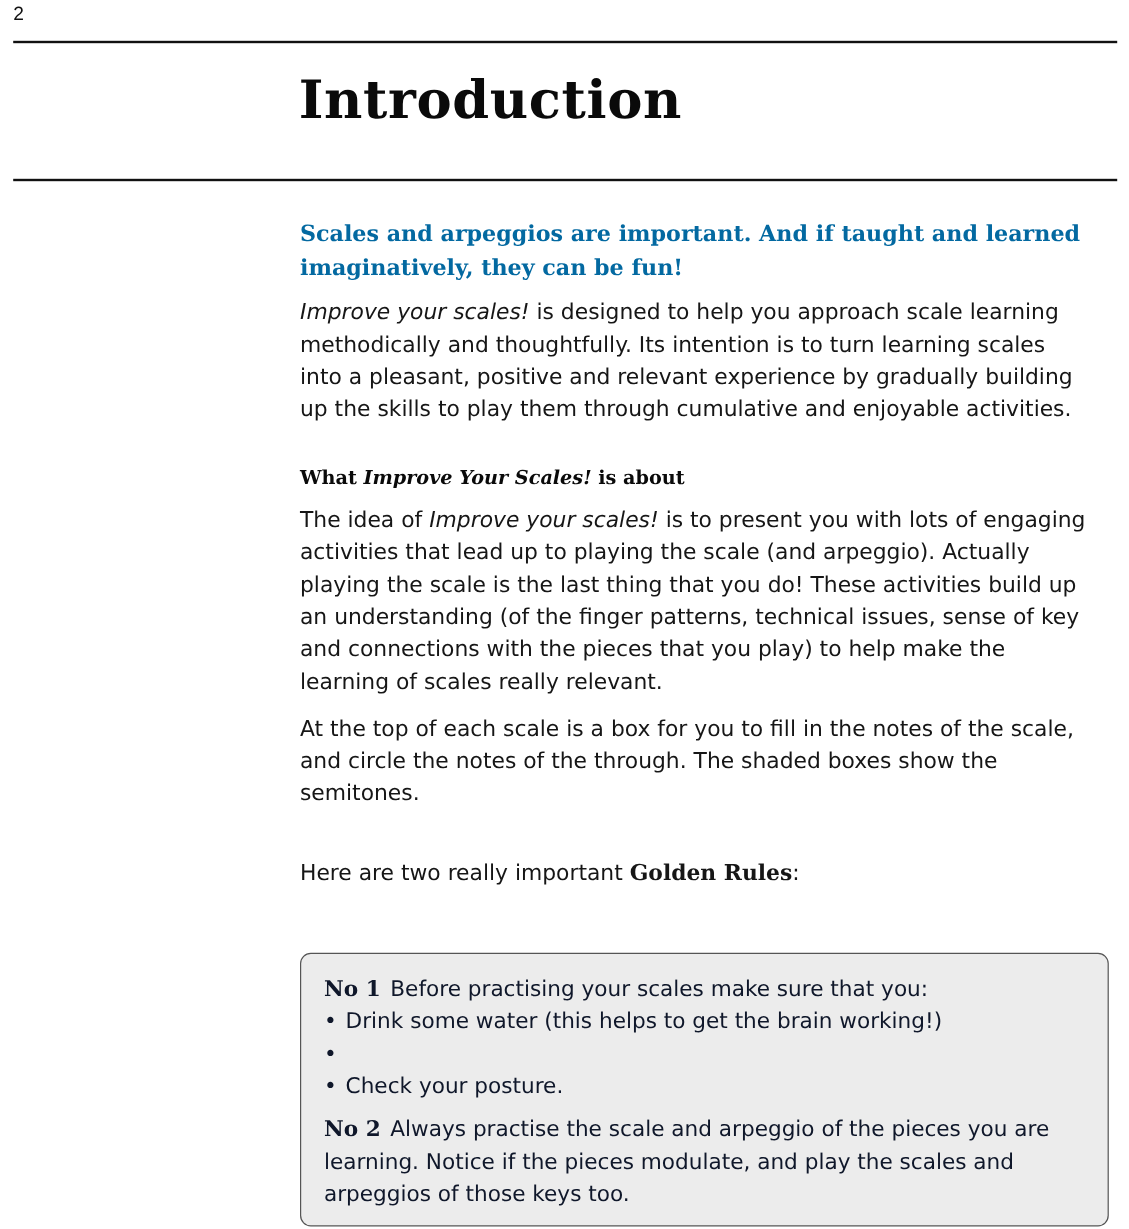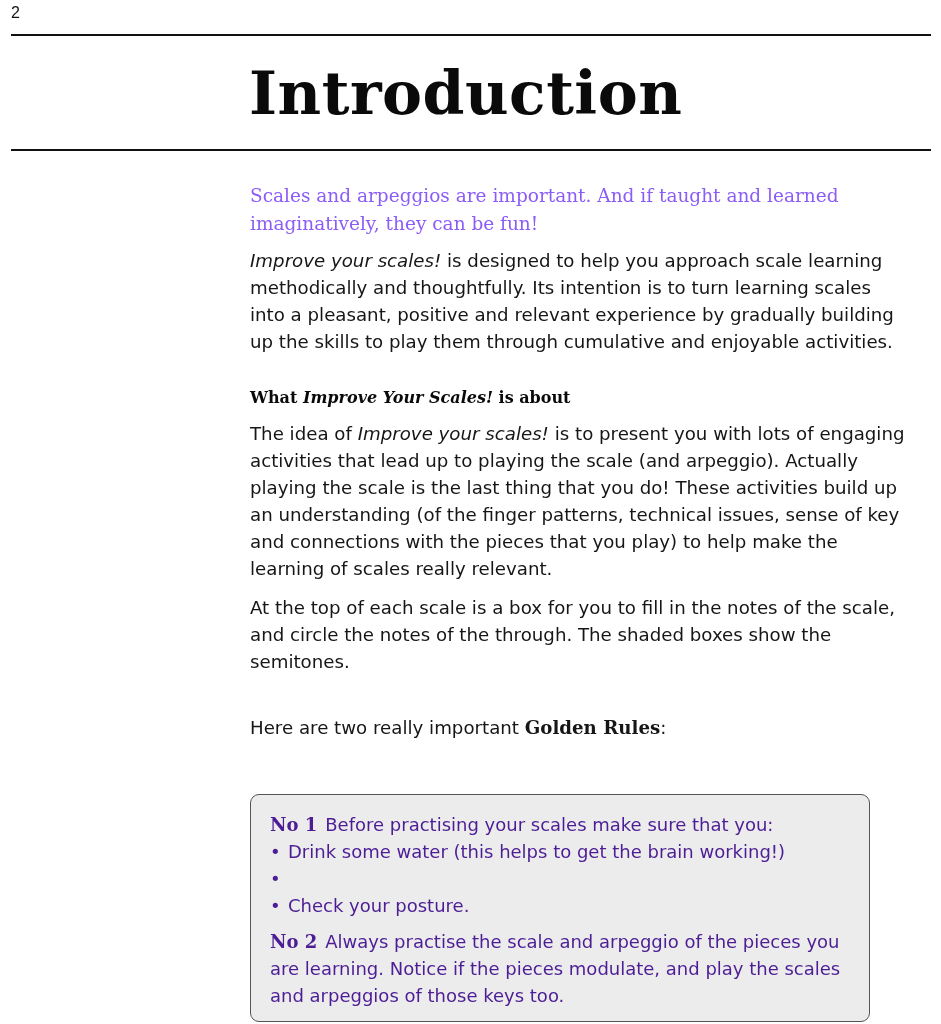--- a/index.html
+++ b/index.html
@@ -32,41 +32,41 @@
     }
     .rule.top { top: 34px; }
     .rule.bottom { top: 149px; }
     .title {
       position: absolute;
       left: 249px;
       top: 58px;
       margin: 0;
       font-family: "DejaVu Serif", serif;
       font-weight: bold;
-      font-size: 60px;
+      font-size: 44px;
       letter-spacing: 0.5px;
       color: #0a0a0a;
     }
     .content {
       position: absolute;
       left: 250px;
       top: 182px;
       width: 655px;
       font-family: "DejaVu Sans", sans-serif;
       font-size: 18.2px;
       line-height: 27px;
       color: #161616;
     }
     .lead {
       margin: 0 0 9px 0;
       font-family: "DejaVu Serif", serif;
-      font-weight: normal;
+      font-weight: bold;
       font-size: 18.5px;
       line-height: 28px;
-      color: #8b5cf6;
+      color: #0369a1;
     }
     p { margin: 0; }
     .para1 { margin-bottom: 29px; }
     .subhead {
       margin: 0 0 9px 0;
       font-family: "DejaVu Serif", serif;
       font-weight: bold;
       font-size: 16px;
       line-height: 27px;
       color: #0a0a0a;
@@ -75,31 +75,31 @@
     .para3 { margin-bottom: 39px; }
     .golden { margin-bottom: 21px; }
     .golden b {
       font-family: "DejaVu Serif", serif;
       font-weight: bold;
     }
     .rules-box {
       position: absolute;
       left: 250px;
       top: 794px;
-      width: 620px;
+      width: 674px;
       height: 228px;
       box-sizing: border-box;
       background: #ececec;
       border: 1.5px solid #555;
       border-radius: 9px;
       padding: 16px 18px 0 19px;
       font-family: "DejaVu Sans", sans-serif;
       font-size: 18px;
       line-height: 27px;
-      color: #4c1d95;
+      color: #0f172a;
     }
     .rule-label {
       font-family: "DejaVu Serif", serif;
       font-weight: bold;
       margin-right: 8px;
     }
     .rule-list {
       list-style: none;
       margin: 0 0 9px 0;
       padding: 0;

